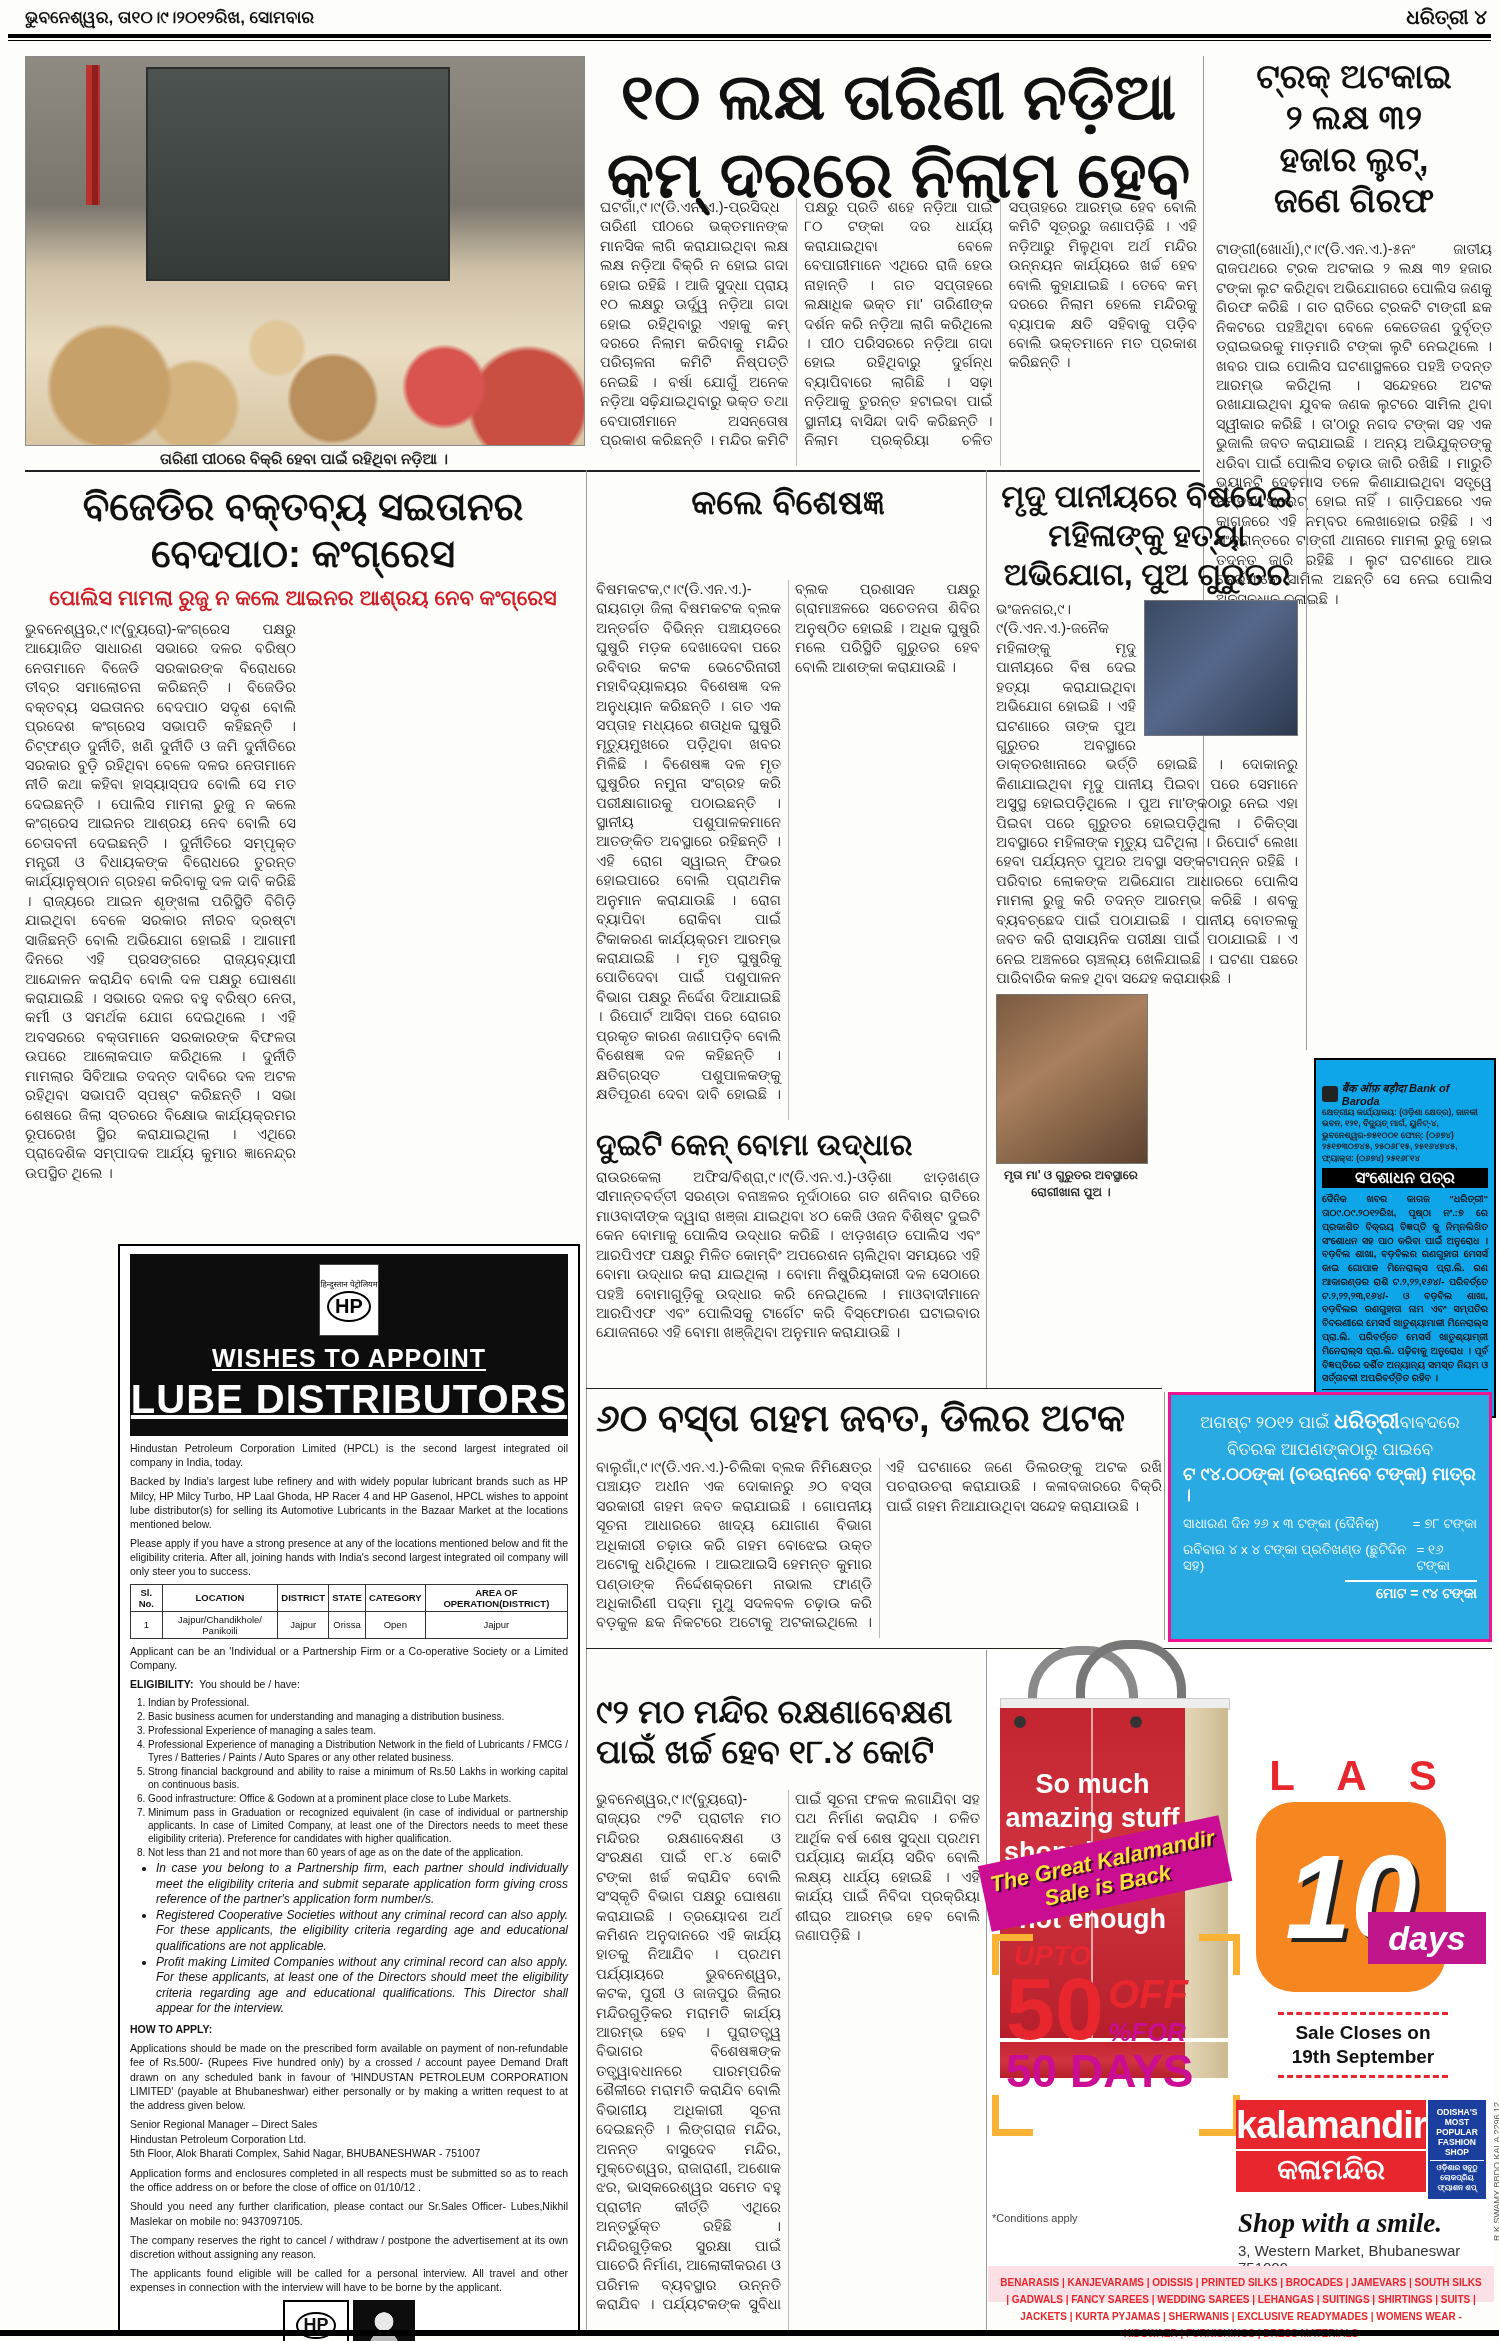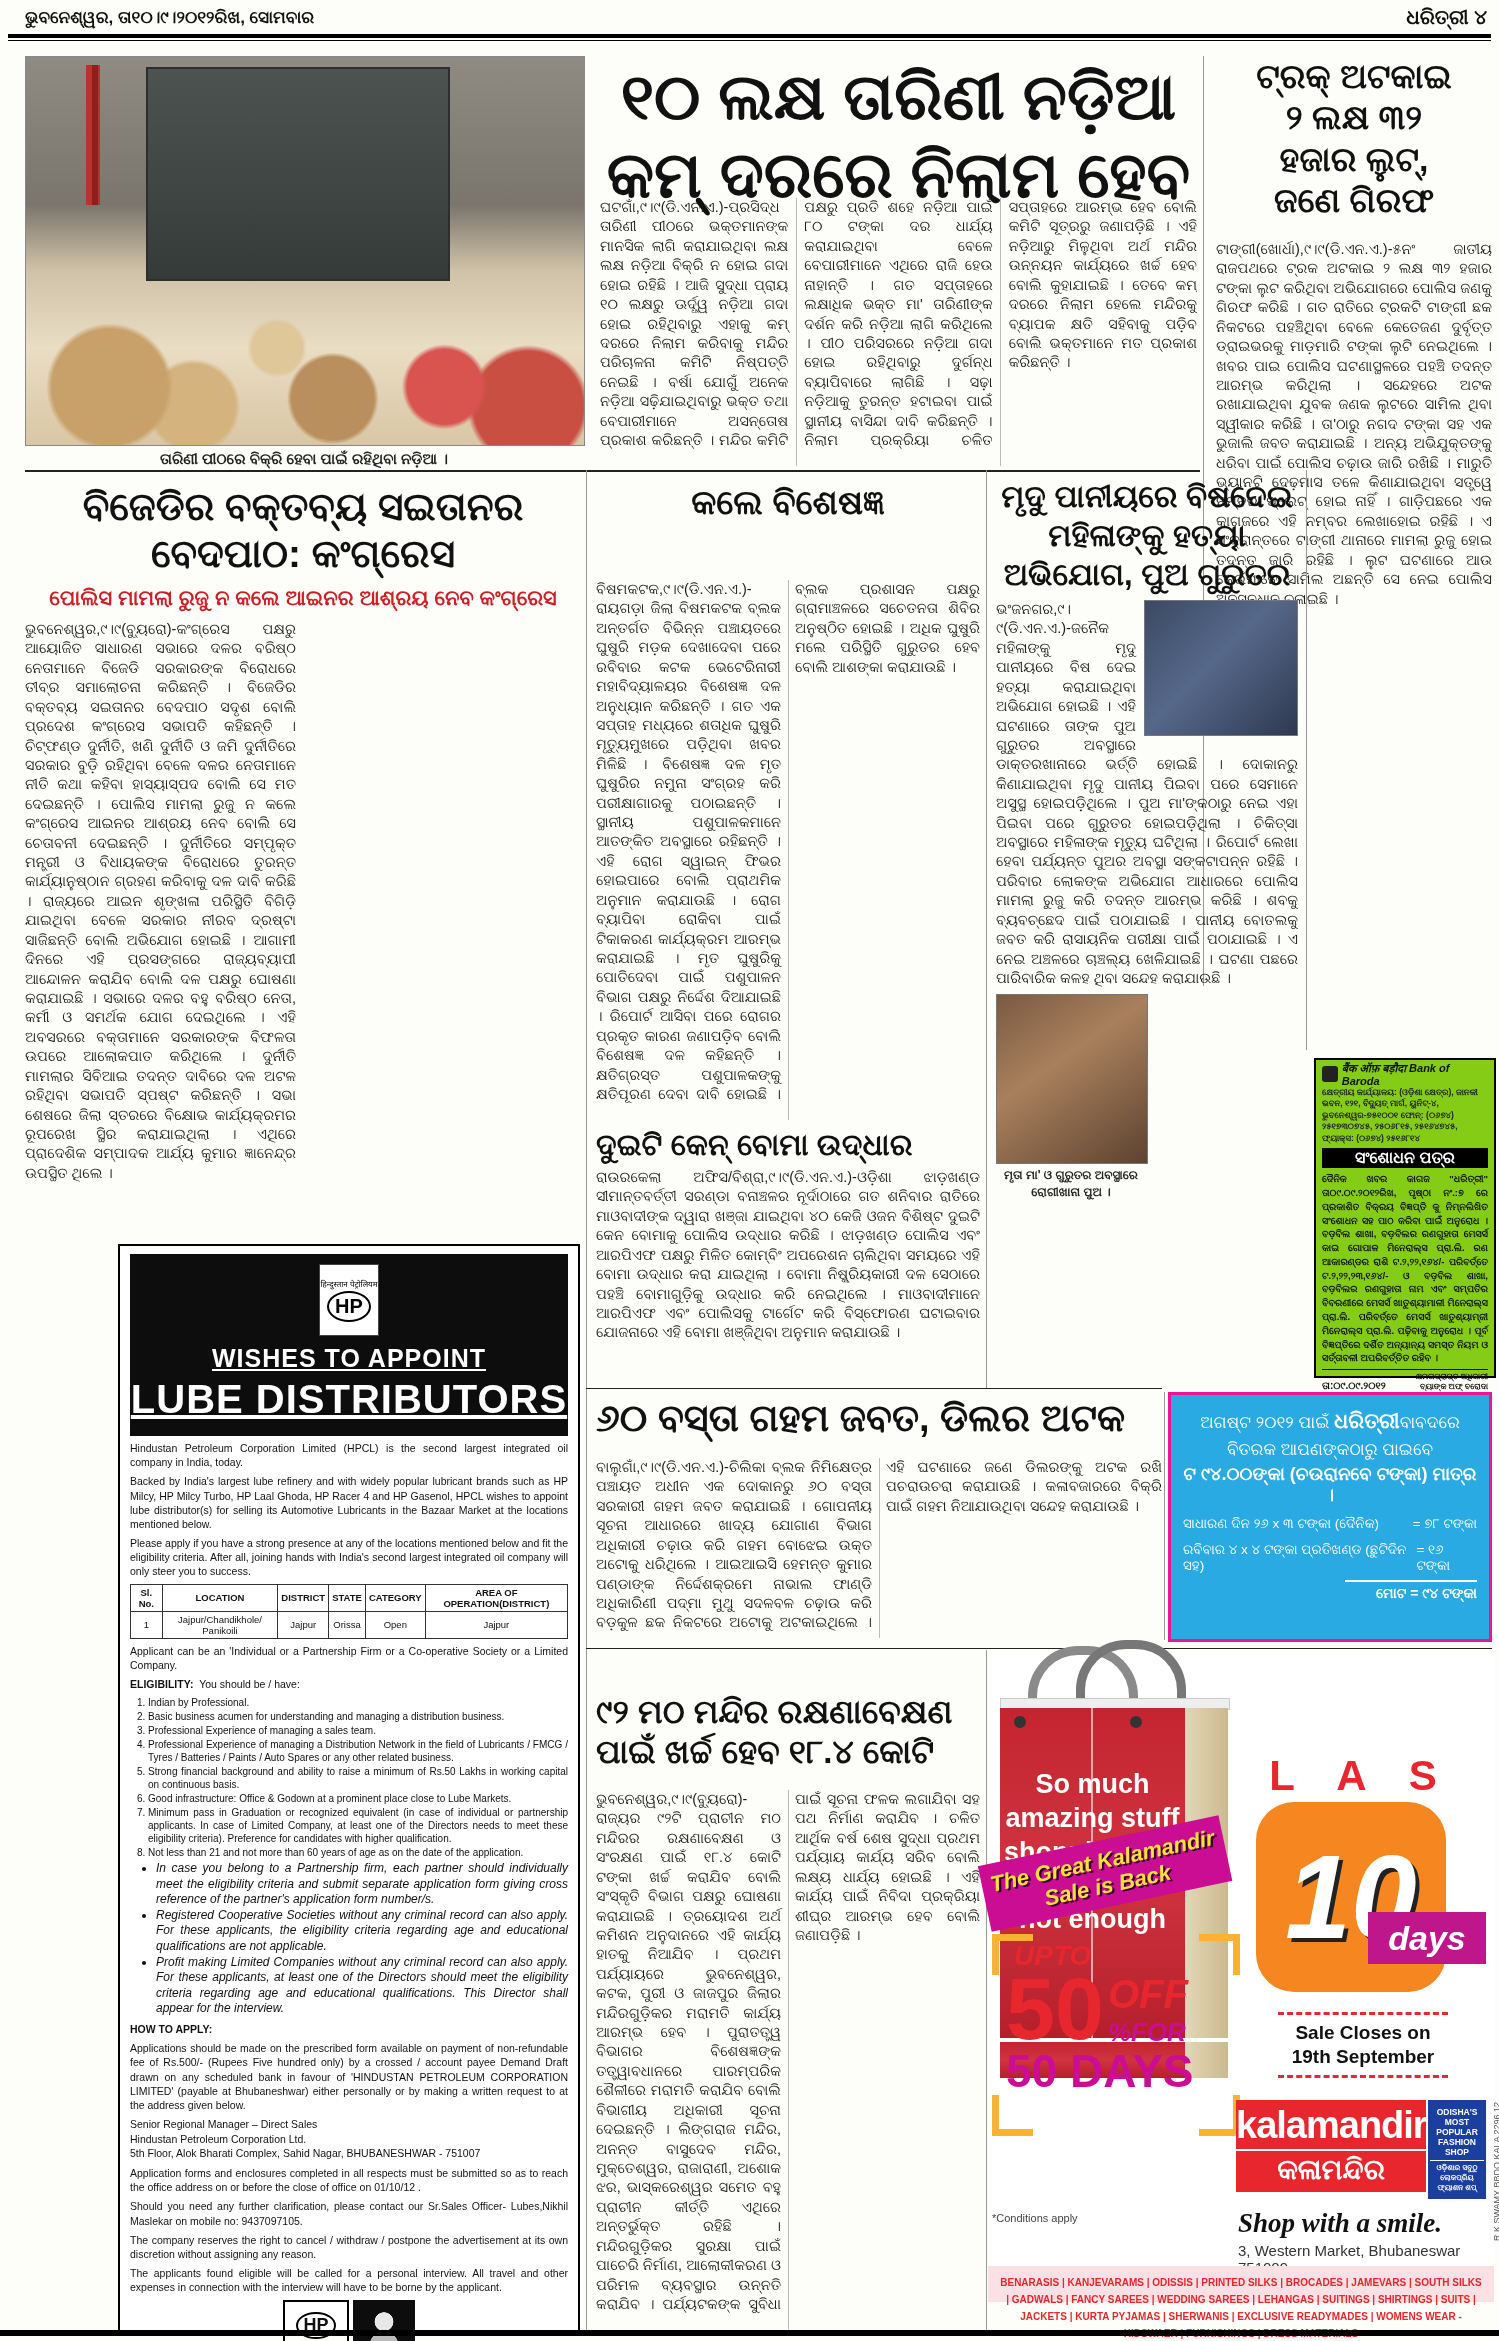--- a/index.html
+++ b/index.html
@@ -30,31 +30,31 @@
      radial-gradient(circle at 75% 85%, #d9534f 0 7%, transparent 8%),
      radial-gradient(circle at 90% 90%, #c94f43 0 9%, transparent 10%),
      radial-gradient(circle at 45% 75%, #e0c79a 0 6%, transparent 7%),
      linear-gradient(180deg,#8f8a82 0%,#7a756d 38%,#cfc2a8 55%,#e9ddc4 75%,#d9c6a4 100%);
      border:1px solid #888;}
   .photo-door{background:linear-gradient(180deg,#4c5350,#353b39);border:2px solid #2c2f2e;}
   .photo-red-garland{background:repeating-linear-gradient(90deg,#b8332e 0 6px,#8f1f1c 6px 12px);}
   .photo-blue{background:linear-gradient(135deg,#3a4a63 0%,#56688a 45%,#2e3950 100%);border:1px solid #777;}
   .photo-warm{background:linear-gradient(145deg,#7a5a42 0%,#a9805d 40%,#5d4330 100%);border:1px solid #777;}
   
-  .bob{border:2px solid #000;background:#84cc16;padding:0 6px;}
+  .bob{border:2px solid #000;background:#0ea5e9;padding:20px 6px;}
   .bob-brand{font-size:11px;font-weight:bold;font-style:italic;}
   .bob-addr{font-size:8.5px;font-weight:bold;line-height:1.35;color:#222;}
   .bob-band{background:#000;color:#fff;font-size:16px;font-weight:bold;text-align:center;padding:1px 0;margin:4px 0;}
   .bob-body{font-size:9.5px;font-weight:bold;line-height:1.45;text-align:justify;}
   .bob-foot{display:flex;justify-content:space-between;align-items:flex-end;border-top:1px solid #000;margin-top:4px;padding-top:2px;}
   
   .subs{background:#29aae2;border:3px solid #ee1690;color:#fff;padding:10px 12px;box-sizing:border-box;}
   .subs .l1{font-size:17px;text-align:center;line-height:1.5;}
   .subs .brand{font-size:21px;font-weight:bold;}
-  .subs .l3{font-size:18px;font-weight:bold;text-align:center;margin-top:2px;}
+  .subs .l3{font-size:18px;font-weight:bold;text-align:left;margin-top:2px;}
   .subs .row{display:flex;justify-content:space-between;font-size:13.5px;margin-top:10px;}
   .subs .tot{border-top:2px solid #fff;margin-top:6px;padding-top:3px;font-size:14px;font-weight:bold;text-align:right;width:45%;margin-left:55%;}
   
   .hpcl{border:2px solid #000;background:#fff;padding:8px 10px;box-sizing:border-box;}
   .hpcl-hdr{background:#0d0d0d;color:#fff;text-align:center;padding:10px 0 14px;}
   .hpcl-logo{width:58px;height:70px;background:#fff;color:#000;margin:0 auto 8px;border:1px solid #444;
              display:flex;flex-direction:column;align-items:center;justify-content:center;font-size:8px;}
   .hpcl-logo .hp{font-size:20px;font-weight:bold;border:2px solid #000;border-radius:50%;padding:2px 6px;margin-top:2px;}
   .hpcl-wish{font-size:25px;font-weight:bold;text-decoration:underline;letter-spacing:1px;}
   .hpcl-title{font-size:40px;font-weight:bold;text-decoration:underline;letter-spacing:1px;margin-top:4px;}

